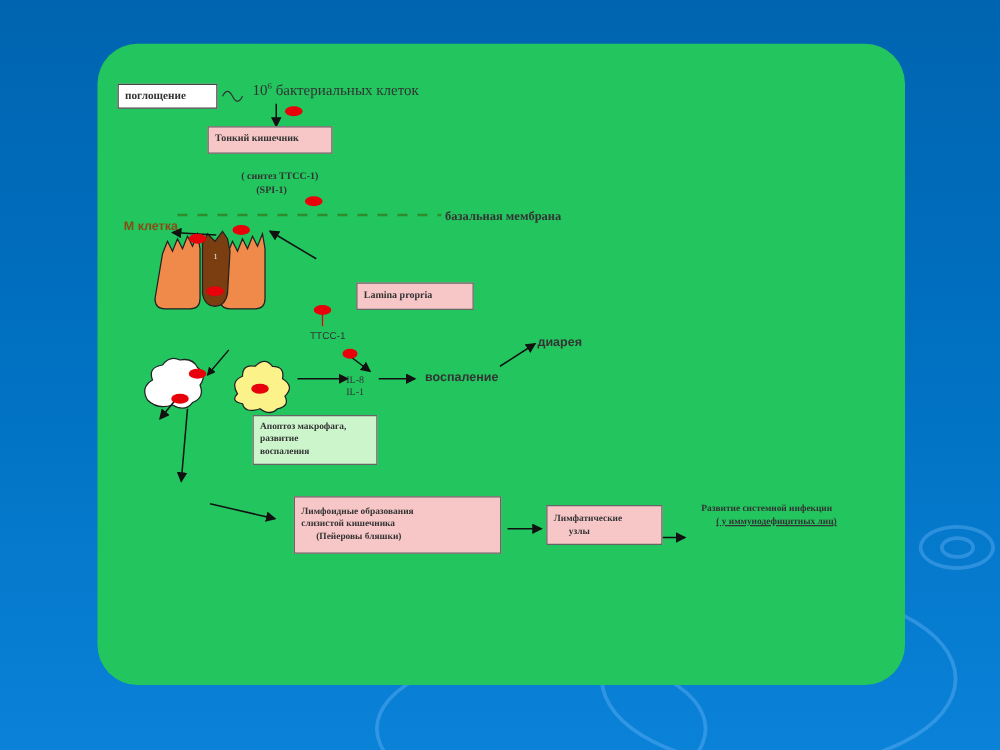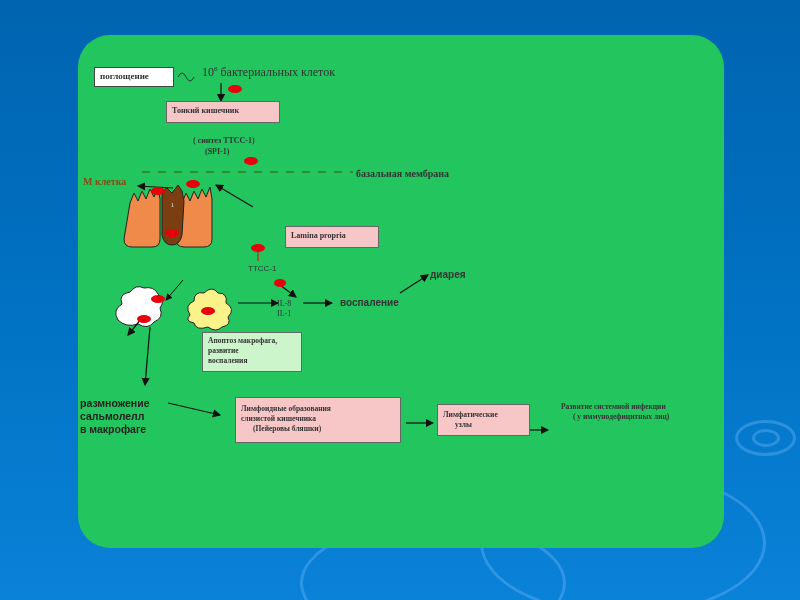--- a/index.html
+++ b/index.html
@@ -100,32 +100,32 @@
 
   <div class="box white" style="left:16px;top:32px;width:80px;height:20px;font-size:9px;">
     <span>поглощение</span>
   </div>
 
   <div class="label serif" style="left:124px;top:30px;font-size:12px;color:#333;">
     <span>10</span><sup style="font-size:7px;">6</sup>
     <span>бактериальных клеток</span>
   </div>
 
-  <div class="box pink" style="left:88px;top:66px;width:114px;height:22px;">
+  <div class="box pink" style="left:88px;top:66px;width:100px;height:22px;">
     <span>Тонкий кишечник</span>
   </div>
 
   <div class="label serif bold" style="left:115px;top:100px;font-size:8px;line-height:11px;color:#333;">
     <div>( синтез TTCC-1)</div>
     <div style="padding-left:12px;">(SPI-1)</div>
   </div>
 
   <div class="label serif bold" style="left:278px;top:133px;font-size:10px;color:#333;">базальная мембрана</div>
 
-  <div class="label sans bold" style="left:5px;top:141px;font-size:10px;color:#8a4a14;font-family:Liberation Serif, serif;">М клетка</div>
+  <div class="label sans bold" style="left:21px;top:141px;font-size:10px;color:#8a4a14;">М клетка</div>
 
 
   <div class="box pink" style="left:207px;top:191px;width:94px;height:22px;">
     <span>Lamina propria</span>
   </div>
 
 
   <div class="label sans" style="left:170px;top:229px;font-size:8px;color:#333;">TTCC-1</div>
 
   <div class="label serif" style="left:199px;top:264px;font-size:8px;line-height:10px;color:#333;">
@@ -136,35 +136,30 @@
   <div class="label sans bold" style="left:262px;top:262px;font-size:10px;color:#333;">воспаление</div>
 
   <div class="label sans bold" style="left:352px;top:234px;font-size:10px;color:#333;">диарея</div>
 
   <div class="box green" style="left:124px;top:297px;width:100px;height:40px;font-size:7.5px;line-height:10px;">
     <div>Апоптоз макрофага,</div>
     <div>развитие</div>
     <div>воспаления</div>
   </div>
 
-  <div class="label sans bold" style="left:2px;top:362px;font-size:10.5px;line-height:13px;color:#222;">
-    <div>размножение</div>
-    <div>сальмолелл</div>
-    <div>в макрофаге</div>
-  </div>
 
   <div class="box pink" style="left:157px;top:362px;width:166px;height:46px;font-size:7.5px;line-height:10px;padding-top:6px;">
     <div>Лимфоидные образования</div>
     <div>слизистой кишечника</div>
     <div style="padding-left:12px;">(Пейеровы бляшки)</div>
   </div>
 
   <div class="box pink" style="left:359px;top:369px;width:93px;height:32px;font-size:7.5px;line-height:10px;padding-top:5px;">
     <div>Лимфатические</div>
     <div style="padding-left:12px;">узлы</div>
   </div>
 
   <div class="label serif bold" style="left:483px;top:367px;font-size:7.5px;line-height:10px;color:#333;">
     <div>Развитие системной инфекции</div>
-    <div style="padding-left:12px;">( у иммунодефицитных лиц)</div>
+    <div style="padding-left:12px;text-decoration:underline;">( у иммунодефицитных лиц)</div>
   </div>
 
 </div>
 
 </body></html>

